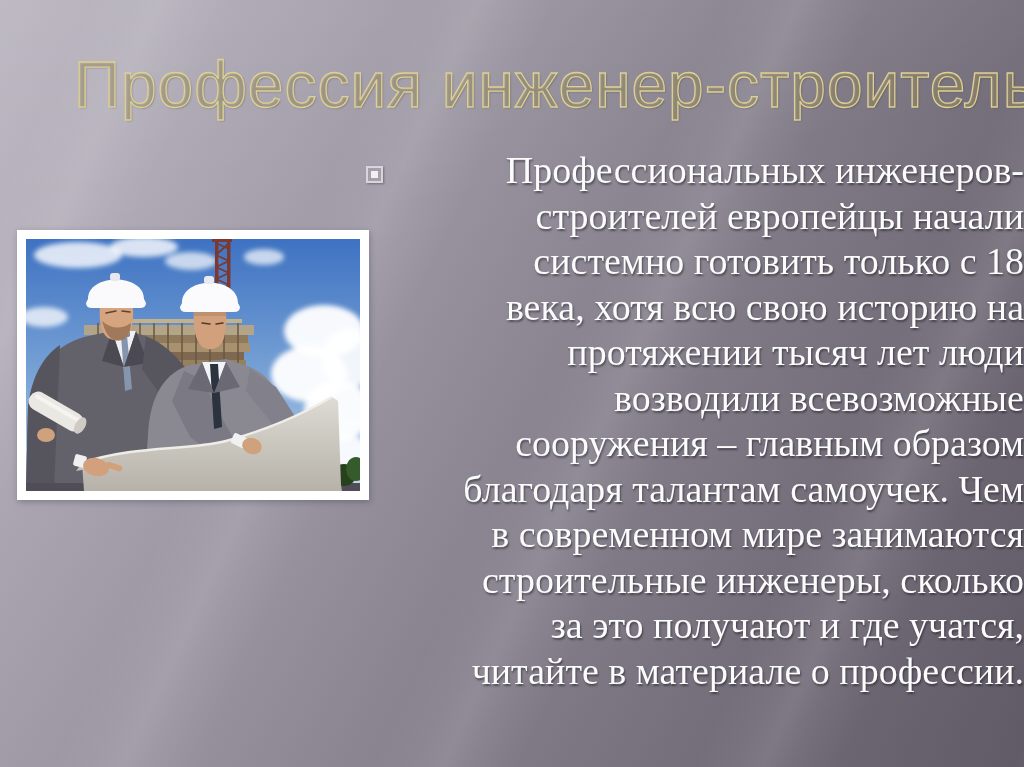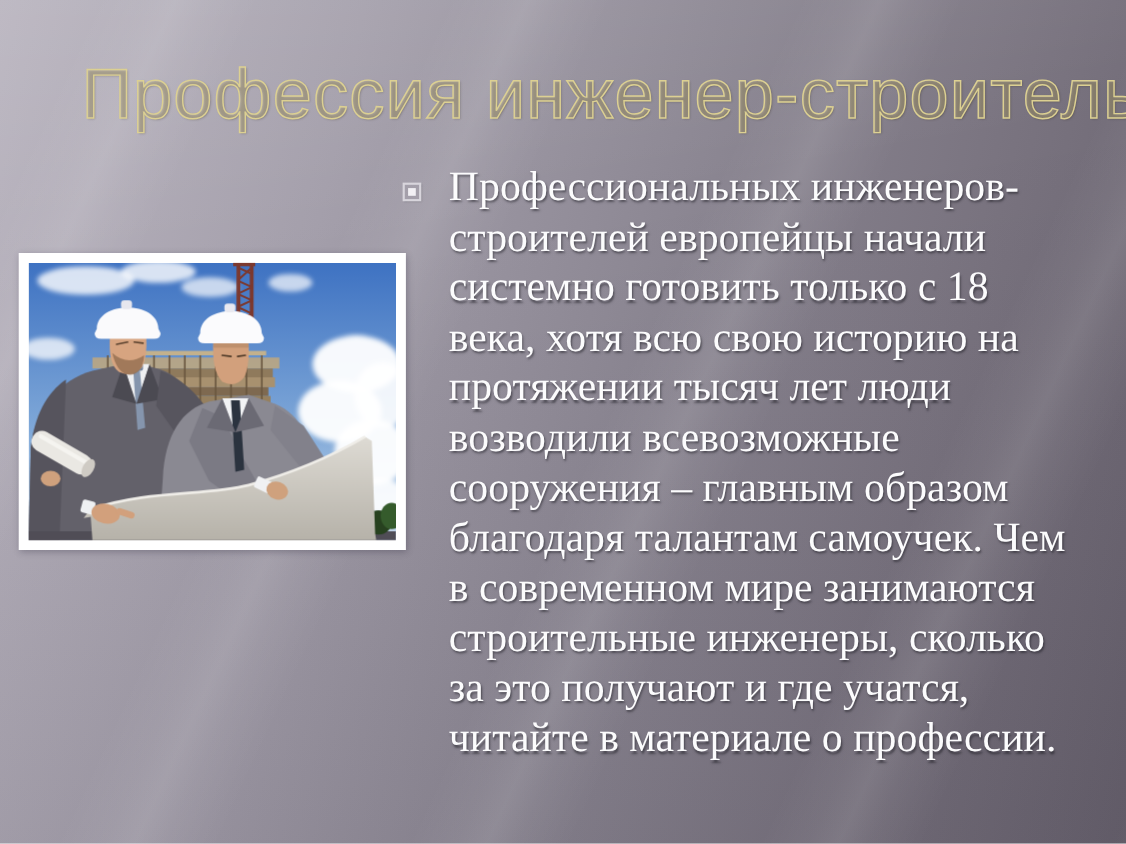--- a/index.html
+++ b/index.html
@@ -8,20 +8,21 @@
   .slide{
     position:relative;width:1024px;height:767px;overflow:hidden;
     background:
       repeating-linear-gradient(115deg,
         rgba(255,255,255,0) 0px, rgba(255,255,255,0) 80px,
         rgba(255,255,255,0.05) 120px, rgba(255,255,255,0.10) 145px,
         rgba(255,255,255,0.05) 170px, rgba(255,255,255,0) 215px,
         rgba(255,255,255,0) 290px),
       linear-gradient(170deg, rgba(255,255,255,0.10) 0%, rgba(255,255,255,0) 30%, rgba(15,10,25,0.10) 95%),
       linear-gradient(102deg, #b7b2bd 0%, #a39eaa 28%, #8c8793 55%, #79737f 80%, #6a6470 100%);
+    text-align: right;
   }
 
   .title{
     position:absolute;left:74px;top:52px;margin:0;
     font-family:"Liberation Sans",sans-serif;
     font-size:64px;font-weight:300;letter-spacing:1px;line-height:66px;
     color:rgba(222,210,150,0.30);
     -webkit-text-stroke:1.3px #dcd092;
     text-shadow:1px 1px 2px rgba(40,30,10,0.30);
     white-space:nowrap;

